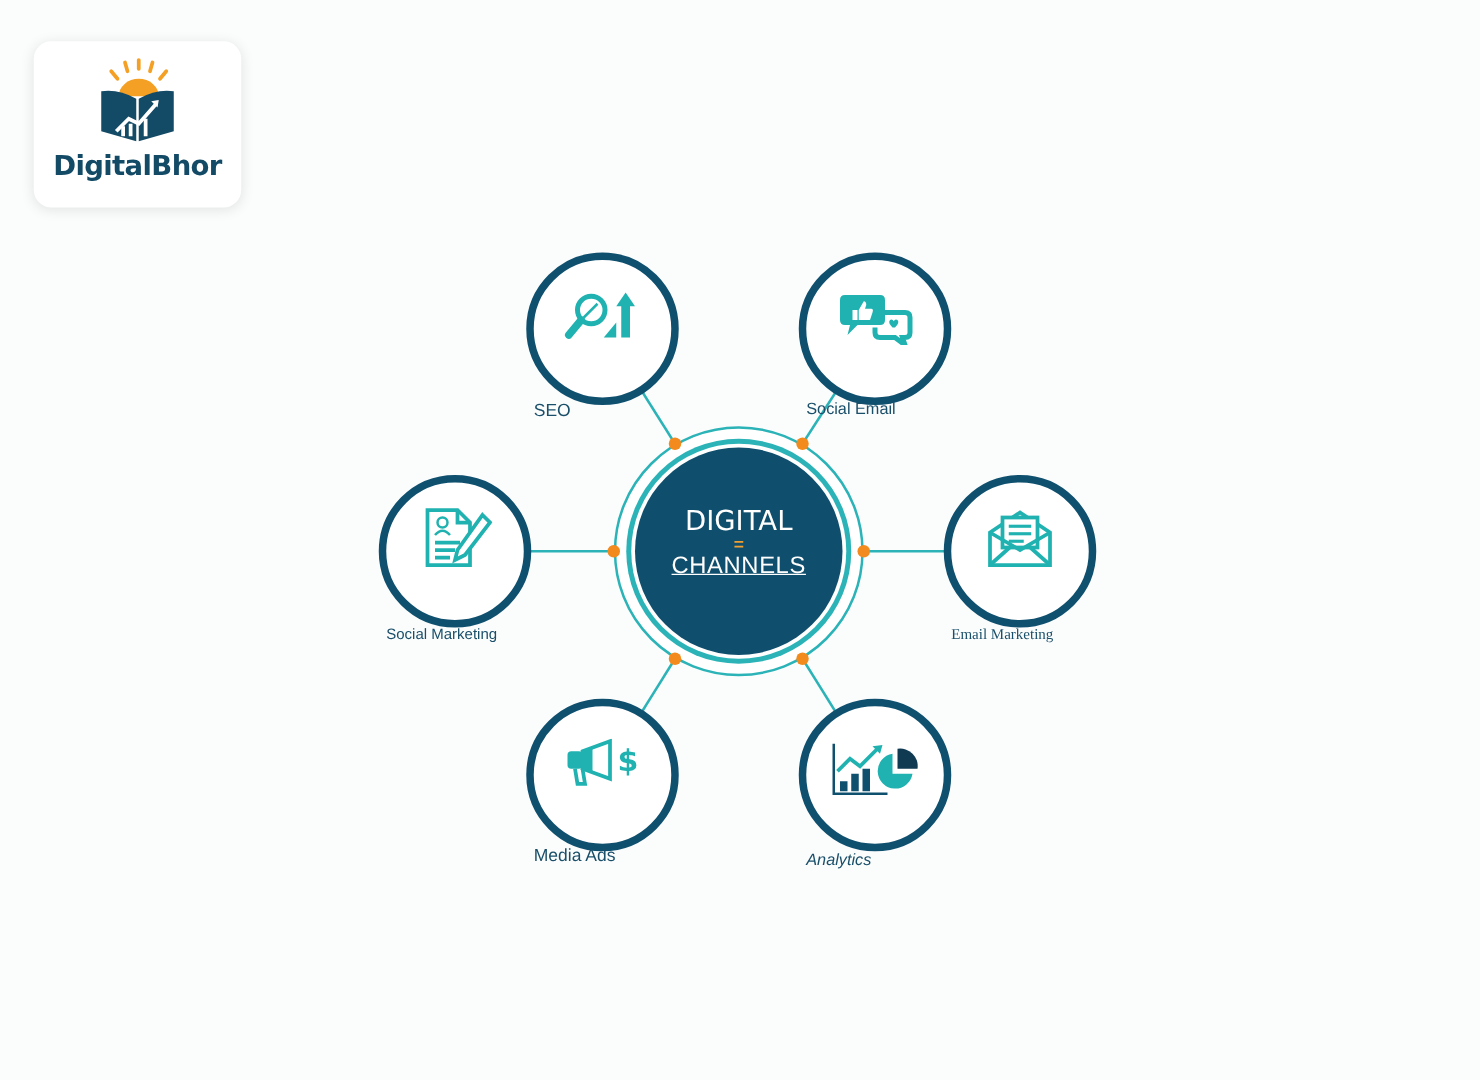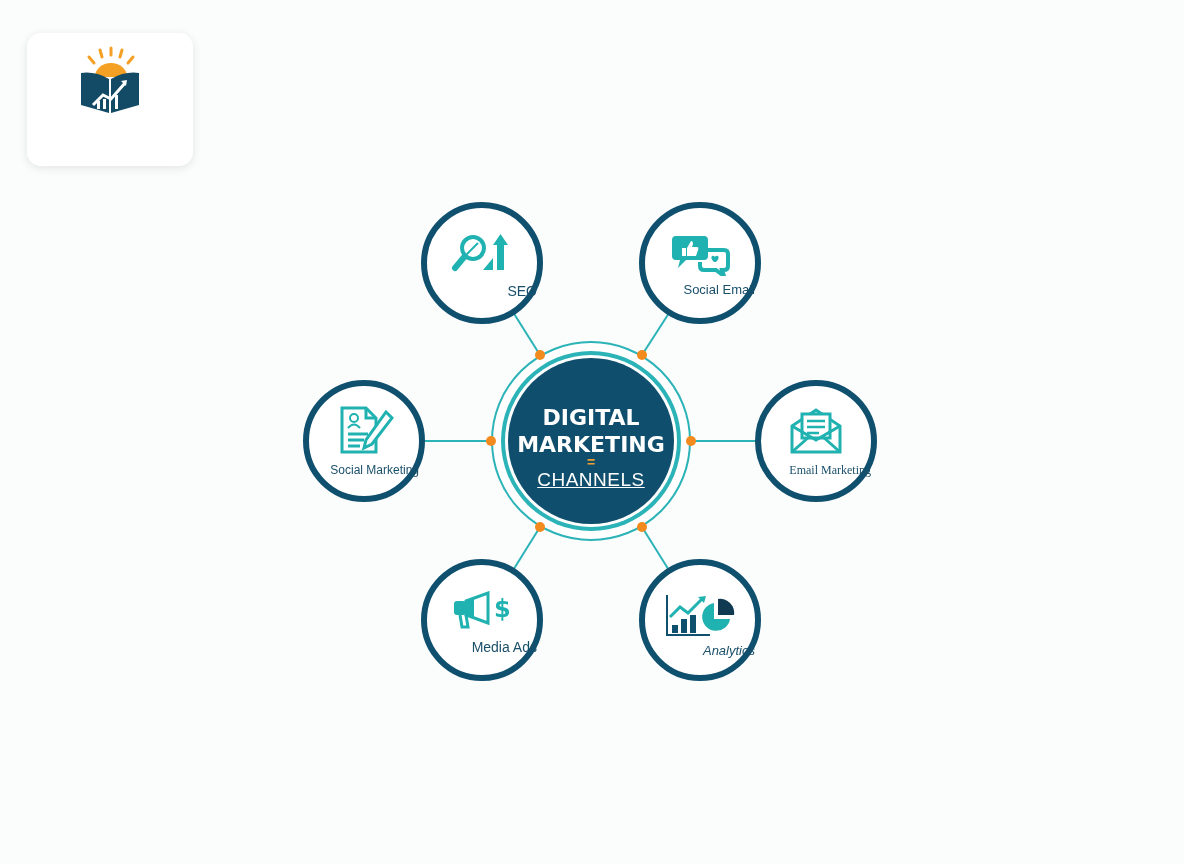--- a/index.html
+++ b/index.html
@@ -19,30 +19,30 @@
     font-family:"DejaVu Sans", sans-serif; font-weight:bold; font-size:22px;
     color:#134a66; letter-spacing:-0.5px;
   }
   svg.diagram { position:absolute; left:0; top:0; }
   .node {
     position:absolute; width:122px; height:122px; border-radius:50%;
     border:6px solid #10506f; background:#ffffff; box-sizing:border-box;
   }
   .node .icon { position:absolute; left:50%; transform:translateX(-50%); }
   .node .label {
-    position:absolute; left:0; right:0; text-align:right;
-    color:#1a4f6a; font-size:14px; white-space:nowrap;
+    position:absolute; left:0; right:0; text-align:left;
+    color:#1a4f6a; font-size:14px; white-space:nowrap;margin-top:37px;
   }
   .node.small .label { font-size:12px; }
   .center-text {
     position:absolute; left:500px; top:360px; width:182px; height:162px;
     text-align:center; color:#ffffff;
   }
   .center-text .l1, .center-text .l2 {
-    font-family:"DejaVu Sans", sans-serif; font-weight:bold; font-size:22px; line-height:27px;
+    font-family:"DejaVu Sans", sans-serif; font-weight:normal; font-size:22px; line-height:27px;
   }
   .center-text .eq { color:#f0a030; font-weight:bold; font-size:14px; line-height:8px; height:10px;}
   .center-text .l3 { font-size:19px; line-height:24px; letter-spacing:0.5px;text-decoration:underline; }
 </style>
 </head>
 <body>
 
 <div class="logo-card">
   <svg width="66" height="72" viewBox="0 0 66 72">
     <g stroke="#f4a024" stroke-width="3" stroke-linecap="round">
@@ -54,20 +54,21 @@
     </g>
     <path d="M18 32 A16 14 0 0 1 50 32 Z" fill="#f4a024"></path>
     <path d="M4 28 L4 60 L32 68 L32 34 Q18 26 4 28 Z" fill="#134a66"></path>
     <path d="M62 28 L62 60 L34 68 L34 34 Q48 26 62 28 Z" fill="#134a66"></path>
     <path d="M16 60 L26 50 L34 54 L48 38" stroke="#fff" stroke-width="3" fill="none"></path>
     <path d="M44 36 L50 35 L49 41 Z" fill="#fff"></path>
     <rect x="20" y="56" width="3" height="8" fill="#fff"></rect>
     <rect x="26" y="54" width="3" height="10" fill="#fff"></rect>
     <rect x="38" y="50" width="3" height="14" fill="#fff"></rect>
   </svg>
+  <div class="logo-text">DigitalBhor</div>
 </div>
 
 <svg class="diagram" width="1184" height="864">
   <g stroke="#2bb3b7" stroke-width="2">
     <line x1="482" y1="263" x2="540" y2="355"></line>
     <line x1="700" y1="265" x2="642" y2="355"></line>
     <line x1="367" y1="441" x2="491" y2="441"></line>
     <line x1="690" y1="441" x2="817" y2="441"></line>
     <line x1="482" y1="620" x2="540" y2="527"></line>
     <line x1="700" y1="620" x2="642" y2="527"></line>
@@ -82,21 +83,20 @@
     <circle cx="491" cy="441" r="5"></circle>
     <circle cx="691" cy="441" r="5"></circle>
     <circle cx="540" cy="527" r="5"></circle>
     <circle cx="642" cy="527" r="5"></circle>
   </g>
 </svg>
 
 <div class="center-text">
   <div style="height:44px"></div>
   <div class="l1">DIGITAL</div>
-  <div class="l2">MARKETING</div>
   <div class="eq">=</div>
   <div class="l3">CHANNELS</div>
 </div>
 
 <div class="node" style="left:421px;top:202px;">
   <svg class="icon" style="top:22px" width="70" height="46" viewBox="0 0 70 46">
     <circle cx="26" cy="18" r="11" fill="none" stroke="#20b2b0" stroke-width="4"></circle>
     <line x1="20" y1="24" x2="31" y2="13" stroke="#20b2b0" stroke-width="2"></line>
     <line x1="18" y1="26" x2="8" y2="38" stroke="#20b2b0" stroke-width="6" stroke-linecap="round"></line>
     <rect x="50" y="14" width="7" height="26" fill="#20b2b0"></rect>

